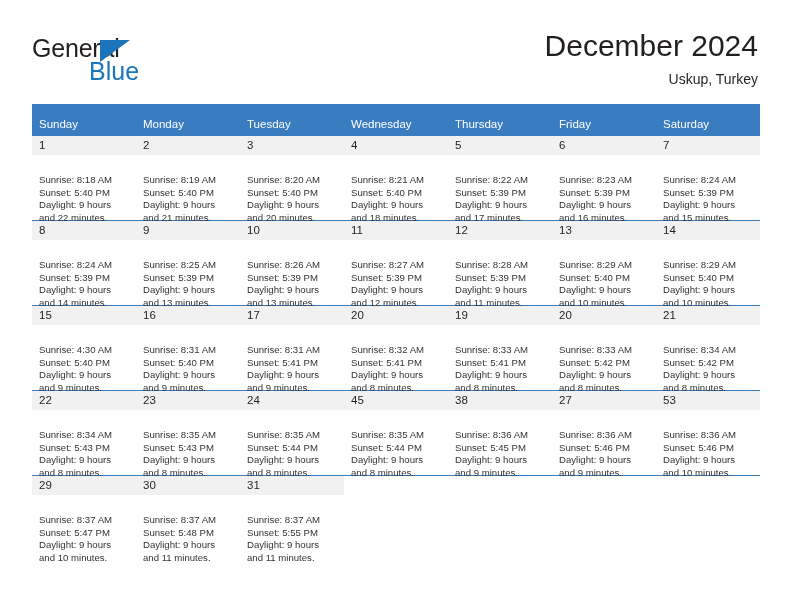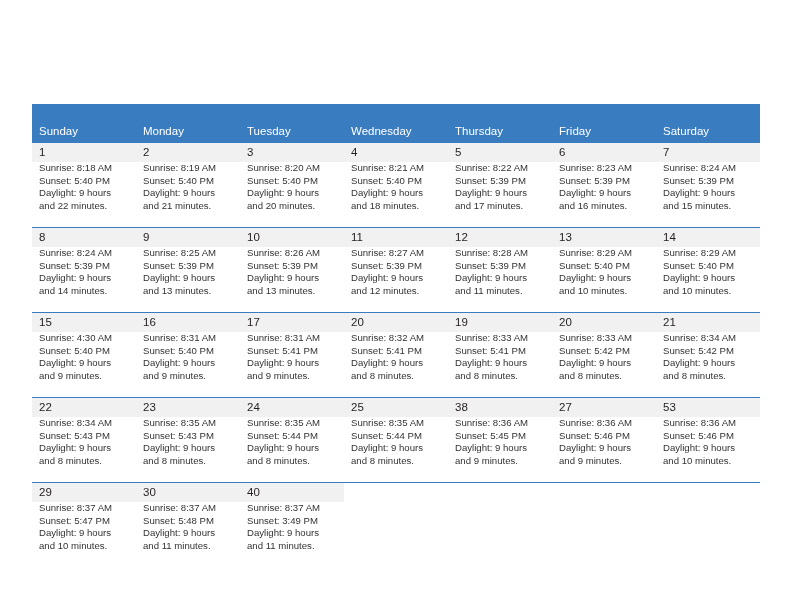--- a/index.html
+++ b/index.html
@@ -94,21 +94,21 @@
     width: 728px;
     border-collapse: collapse;
     table-layout: fixed;
   }
   .calendar th {
     background: #3a7cc0;
     color: #ffffff;
     font-size: 11.5px;
     font-weight: normal;
     text-align: left;
-    padding: 21px 0 5px 7px;
+    padding: 14px 0 5px 7px;
     height: 12px;
     border: none;
   }
   .calendar td {
     width: 104px;
     vertical-align: top;
     padding: 0;
     border: none;
     background: #ffffff;
   }
@@ -126,34 +126,48 @@
     color: #231f20;
     padding: 3px 0 3px 7px;
     height: 13px;
     line-height: 13px;
     box-sizing: content-box;
   }
   .cell.empty .daynum {
     background: #ffffff;
   }
   .info {
-    padding: 0 4px 0 7px;
+    padding: 19px 4px 0 7px;
     font-size: 9.6px;
     line-height: 12.6px;
     color: #333333;
   }
   .info div {
     white-space: nowrap;
   }
 </style>
 </head>
 <body>
 
 <div class="page">
 
+  <div class="header">
+
+    <div class="brand">
+      <span class="brand-general">General</span>
+      <span class="brand-tri"></span>
+      <span class="brand-blue">Blue</span>
+    </div>
+
+    <div class="title-block">
+      <div class="cal-title">December 2024</div>
+      <div class="cal-subtitle">Uskup, Turkey</div>
+    </div>
+
+  </div>
 
   <table class="calendar">
     <thead>
       <tr>
         <th>Sunday</th>
         <th>Monday</th>
         <th>Tuesday</th>
         <th>Wednesday</th>
         <th>Thursday</th>
         <th>Friday</th>
@@ -431,21 +445,21 @@
             <div class="info">
               <div>Sunrise: 8:35 AM</div>
               <div>Sunset: 5:44 PM</div>
               <div>Daylight: 9 hours</div>
               <div>and 8 minutes.</div>
             </div>
           </div>
         </td>
         <td>
           <div class="cell">
-            <div class="daynum">25</div>
+            <div class="daynum">45</div>
             <div class="info">
               <div>Sunrise: 8:35 AM</div>
               <div>Sunset: 5:44 PM</div>
               <div>Daylight: 9 hours</div>
               <div>and 8 minutes.</div>
             </div>
           </div>
         </td>
         <td>
           <div class="cell">
@@ -500,24 +514,24 @@
             <div class="info">
               <div>Sunrise: 8:37 AM</div>
               <div>Sunset: 5:48 PM</div>
               <div>Daylight: 9 hours</div>
               <div>and 11 minutes.</div>
             </div>
           </div>
         </td>
         <td>
           <div class="cell">
-            <div class="daynum">40</div>
+            <div class="daynum">31</div>
             <div class="info">
               <div>Sunrise: 8:37 AM</div>
-              <div>Sunset: 3:49 PM</div>
+              <div>Sunset: 5:55 PM</div>
               <div>Daylight: 9 hours</div>
               <div>and 11 minutes.</div>
             </div>
           </div>
         </td>
         <td>
           <div class="cell empty">
             <div class="daynum"></div>
           </div>
         </td>

